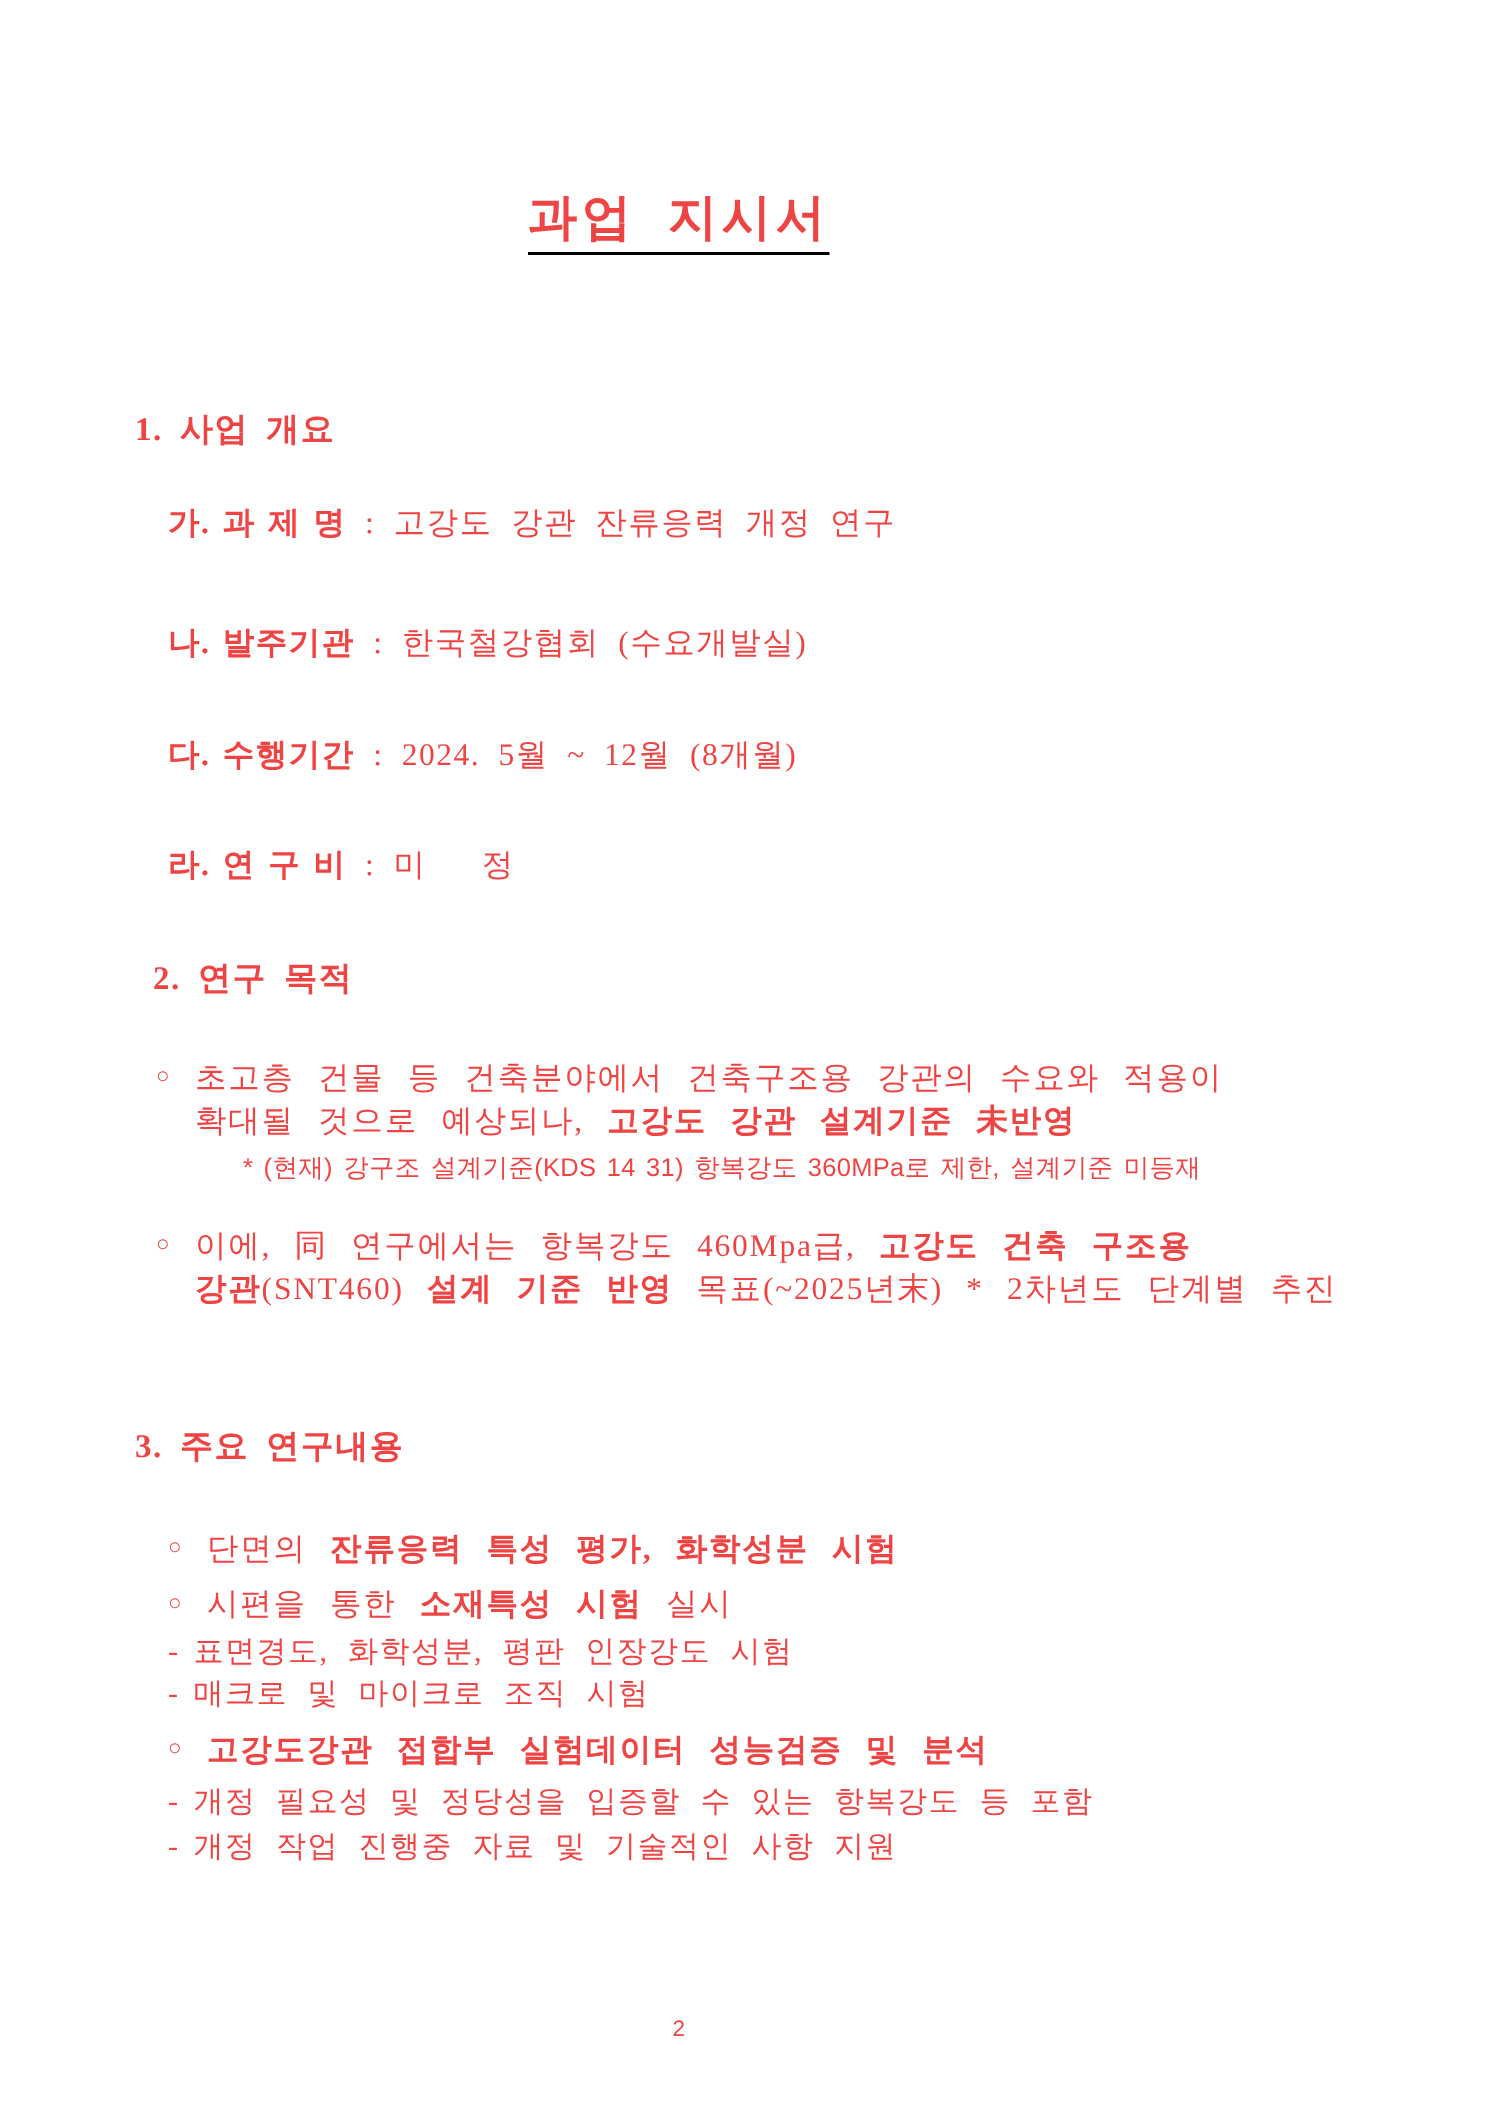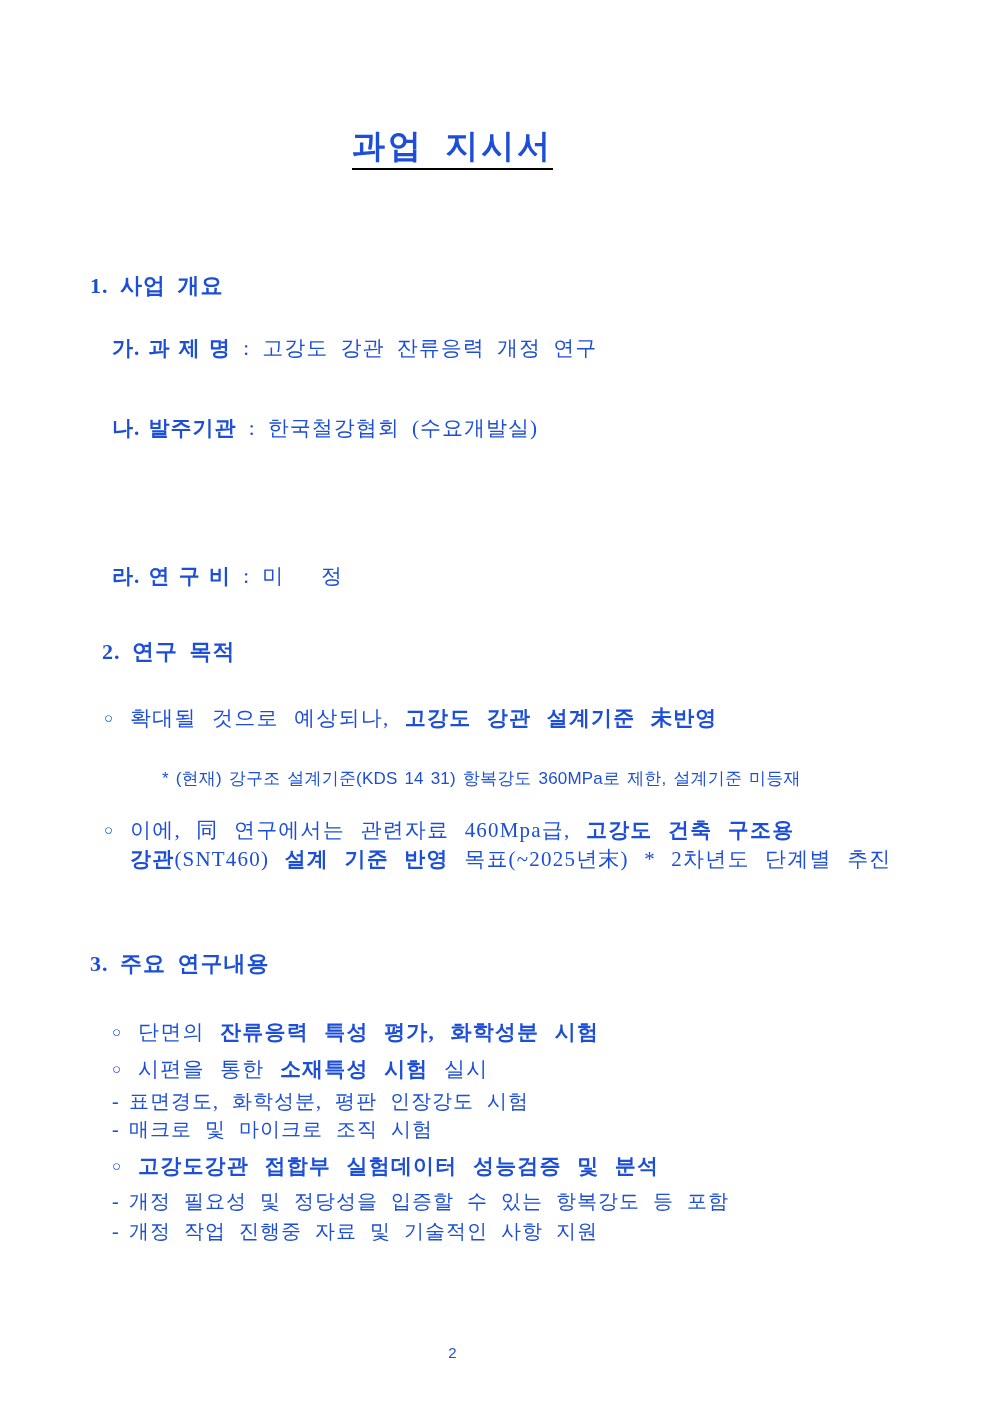--- a/index.html
+++ b/index.html
@@ -1,21 +1,21 @@
 <!DOCTYPE html>
 <html lang="ko"><head>
 <meta charset="utf-8">
 <style>
   html, body { margin: 0; padding: 0; background: #ffffff; }
   .page {
     position: relative;
     width: 905px;
     height: 1403px;
     background: #ffffff;
-    color: #1d4ed8;
+    color: #ef4444;
     font-family: "Liberation Serif", "DejaVu Serif", serif;
     overflow: hidden;
   }
   .page span { white-space: pre-wrap; }
 
   .doc-title {
     position: absolute;
     top: 124px; left: 0; width: 100%;
     text-align: center;
     font-size: 33px;
@@ -132,40 +132,44 @@
   <div class="sec-heading sec1">1. 사업 개요</div>
 
   <div class="item item-ga">
     <span class="label">가. 과 제 명</span><span> : </span><span>고강도 강관 잔류응력 개정 연구</span>
   </div>
 
   <div class="item item-na">
     <span class="label">나. 발주기관</span><span> : </span><span>한국철강협회 (수요개발실)</span>
   </div>
 
+  <div class="item item-da">
+    <span class="label">다. 수행기간</span><span> : </span><span>2024. 5월 ~ 12월 (8개월)</span>
+  </div>
 
   <div class="item item-ra">
     <span class="label">라. 연 구 비</span><span> : </span><span>미   정</span>
   </div>
 
   <div class="sec-heading sec2">2. 연구 목적</div>
 
   <div class="bullet s2-b1">
     <span class="marker">○</span>
     <div>
+      <div><span>초고층 건물 등 건축분야에서 건축구조용 강관의 수요와 적용이</span></div>
       <div><span>확대될 것으로 예상되나, </span><span class="bd">고강도 강관 설계기준 未반영</span></div>
     </div>
   </div>
 
   <div class="note note1">* (현재) 강구조 설계기준(KDS 14 31) 항복강도 360MPa로 제한, 설계기준 미등재</div>
 
   <div class="bullet s2-b2">
     <span class="marker">○</span>
     <div>
-      <div><span>이에, 同 연구에서는 관련자료 460Mpa급, </span><span class="bd">고강도 건축 구조용</span></div>
+      <div><span>이에, 同 연구에서는 항복강도 460Mpa급, </span><span class="bd">고강도 건축 구조용</span></div>
       <div><span class="bd">강관</span><span>(SNT460) </span><span class="bd">설계 기준 반영</span><span> 목표(~2025년末) * 2차년도 단계별 추진</span></div>
     </div>
   </div>
 
 
   <div class="sec-heading sec3">3. 주요 연구내용</div>
 
   <div class="bullet s3-b1">
     <span class="marker">○</span>
     <div><span>단면의 </span><span class="bd">잔류응력 특성 평가, 화학성분 시험</span></div>

